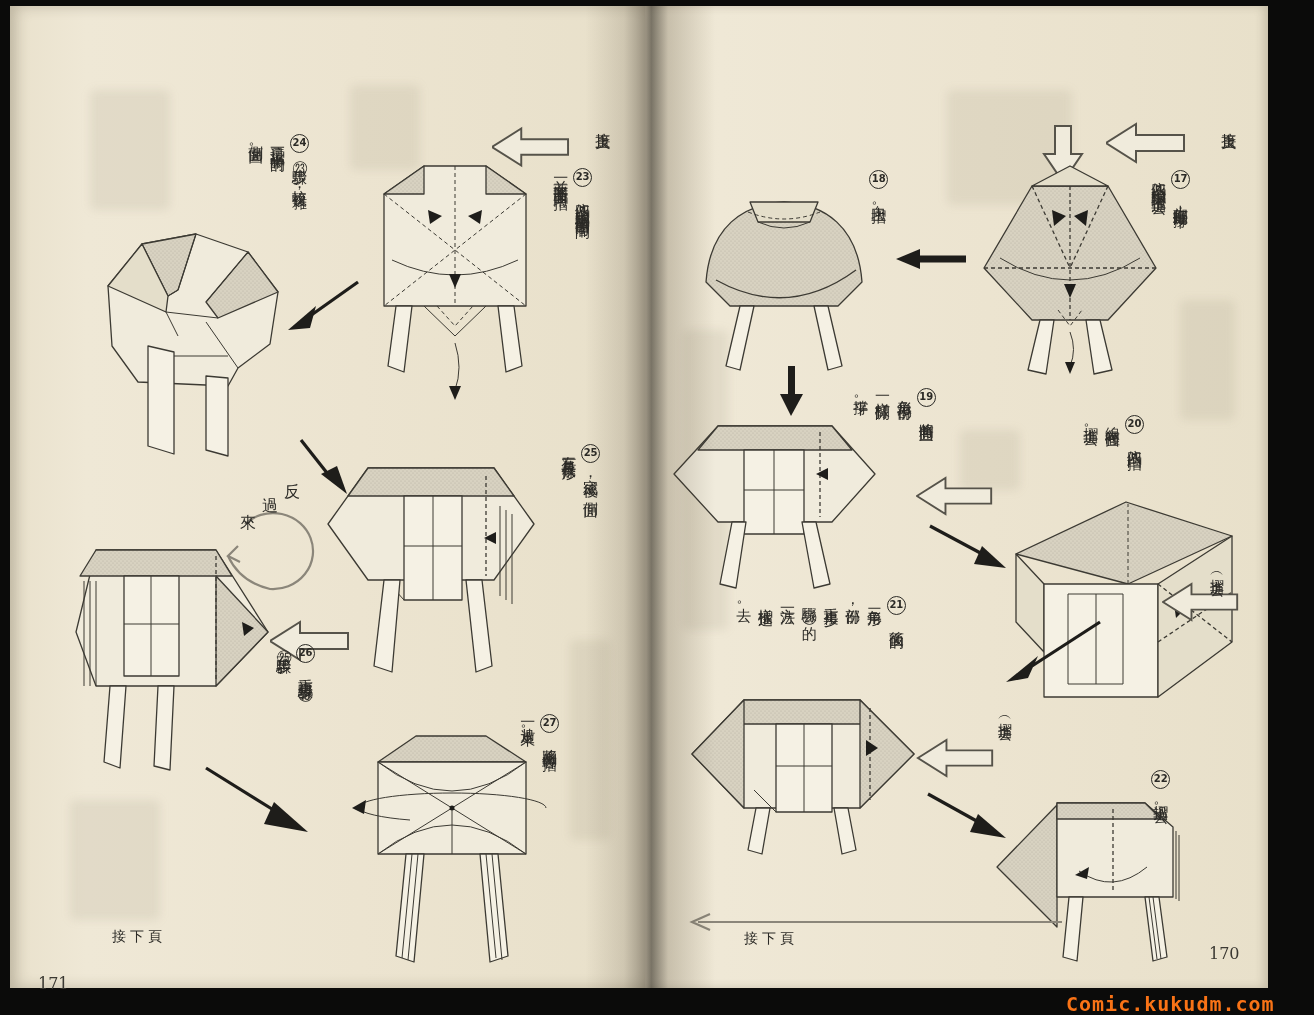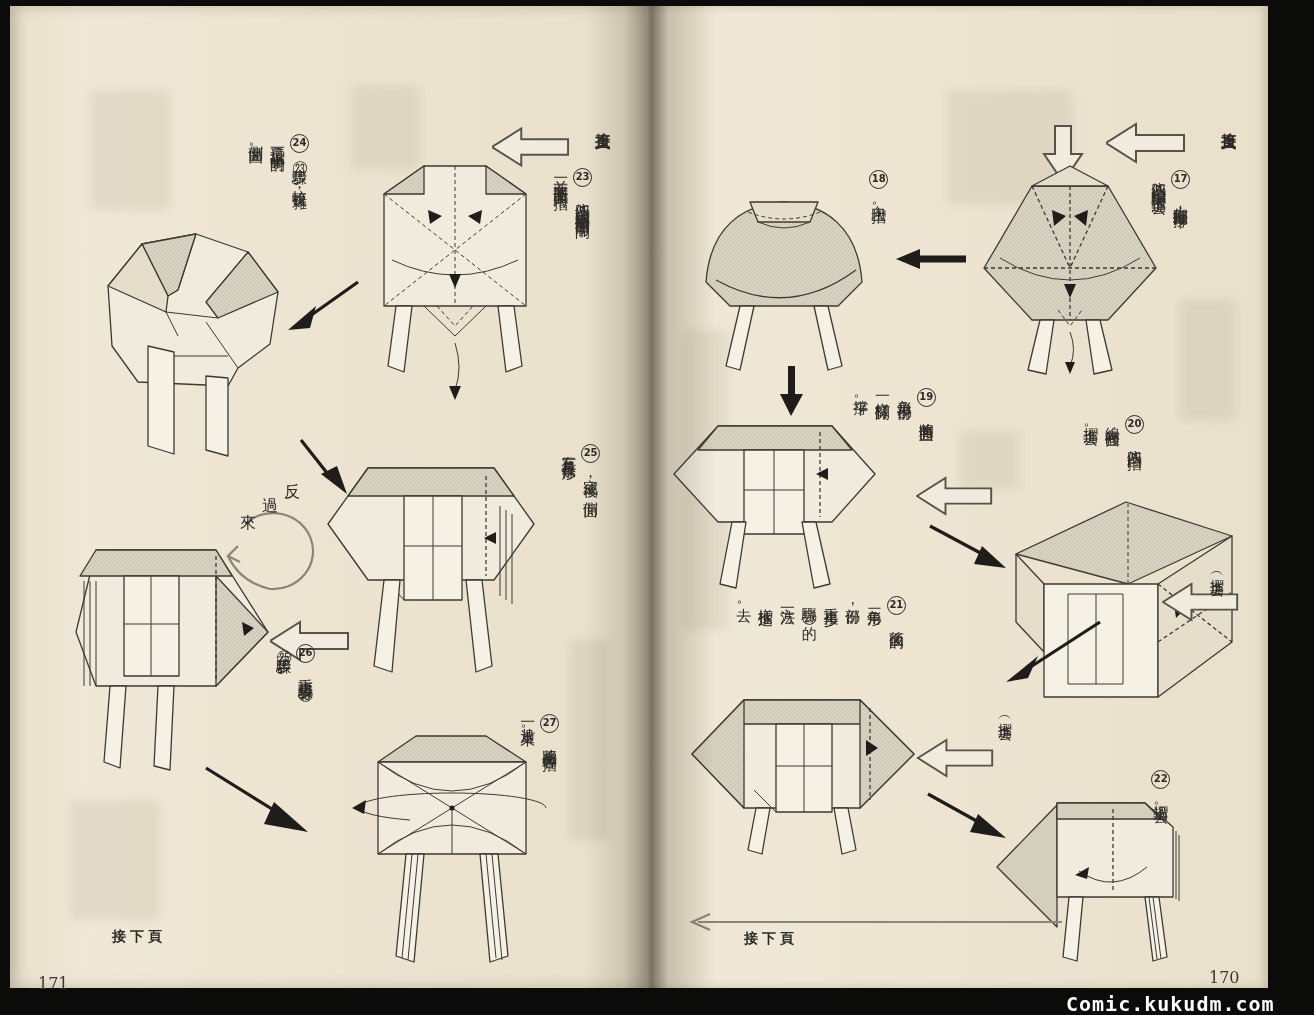--- a/index.html
+++ b/index.html
@@ -17,25 +17,25 @@
         background:repeating-linear-gradient(90deg,#8f9383 0 3px,#5e6254 3px 5px,#b0ad9c 5px 8px,#70756
 5 8px 10px);}
   .ghost{position:absolute;background:rgba(135,125,100,.12);filter:blur(5px);border-radius:6px;z-index:1;}
   
   .vtext{position:absolute;writing-mode:vertical-rl;text-orientation:upright;
          font-size:15px;line-height:1.32;letter-spacing:2px;z-index:4;}
   .vtext p{margin:0 2px;padding:0;}
   .cnum{display:inline-block;writing-mode:horizontal-tb;width:17px;height:17px;line-height:16px;
         border:1.6px solid #2b2a26;border-radius:50%;font-size:10px;font-weight:bold;
         text-align:center;letter-spacing:0;margin:0 0 4px 0;}
-  .cont-label{font-weight:700;}
+  .cont-label{font-weight:400;}
   .htext{position:absolute;font-size:14px;letter-spacing:4px;z-index:4;}
   .pagenum{position:absolute;font-family:"DejaVu Serif",serif;font-size:16px;color:#3a3832;z-index:4;}
   #watermark{position:absolute;left:1066px;top:992px;font-family:"DejaVu Sans Mono",monospace;
-        font-size:20px;font-weight:bold;color:#ffffff;letter-spacing:1px;z-index:8;}
+        font-size:20px;font-weight:bold;color:#f97316;letter-spacing:1px;z-index:8;}
   .flip-label{position:absolute;left:238px;top:482px;width:72px;height:62px;font-size:16px;z-index:4;}
   .flip-label .ch{position:absolute;}
   .flip-label .ch0{left:46px;top:0px;}
   .flip-label .ch1{left:24px;top:14px;}
   .flip-label .ch2{left:2px;top:31px;}
   .small{font-size:14px;}
   
   svg.fig,svg.arr{position:absolute;z-index:3;overflow:visible;}
   .fig .ln{stroke:#3c3a33;stroke-width:1.3;fill:none;stroke-linejoin:round;}
   .fig .thin{stroke-width:1;}
@@ -252,21 +252,21 @@
     <line class="ln thin" x1="154" y1="122" x2="162" y2="184"></line>
     <line class="ln thin" x1="158" y1="122" x2="166" y2="184"></line>
   </svg>
 
   <svg class="arr" style="left:688px;top:910px" width="380" height="24">
     <line class="soft" x1="374" y1="12" x2="10" y2="12"></line>
     <path class="soft" d="M22,4 L4,12 L22,20" fill="none"></path>
   </svg>
 
   <div class="htext cont-label" style="left:744px;top:930px">接下頁</div>
-  <div class="pagenum" style="left:1209px;top:968px">170</div>
+  <div class="pagenum" style="left:1209px;top:944px">170</div>
 
   <div class="vtext cont-label" style="left:590px;top:120px;height:64px">
     <p>接上頁</p>
   </div>
   <svg class="arr" style="left:492px;top:126px" width="78" height="42">
       <use href="#hl"></use>
     </svg>
 
   <div class="vtext" style="left:548px;top:168px;height:290px">
     <p><span class="cnum">23</span><span>依凹凸摺線將兩側摺向中間，</span></p>

